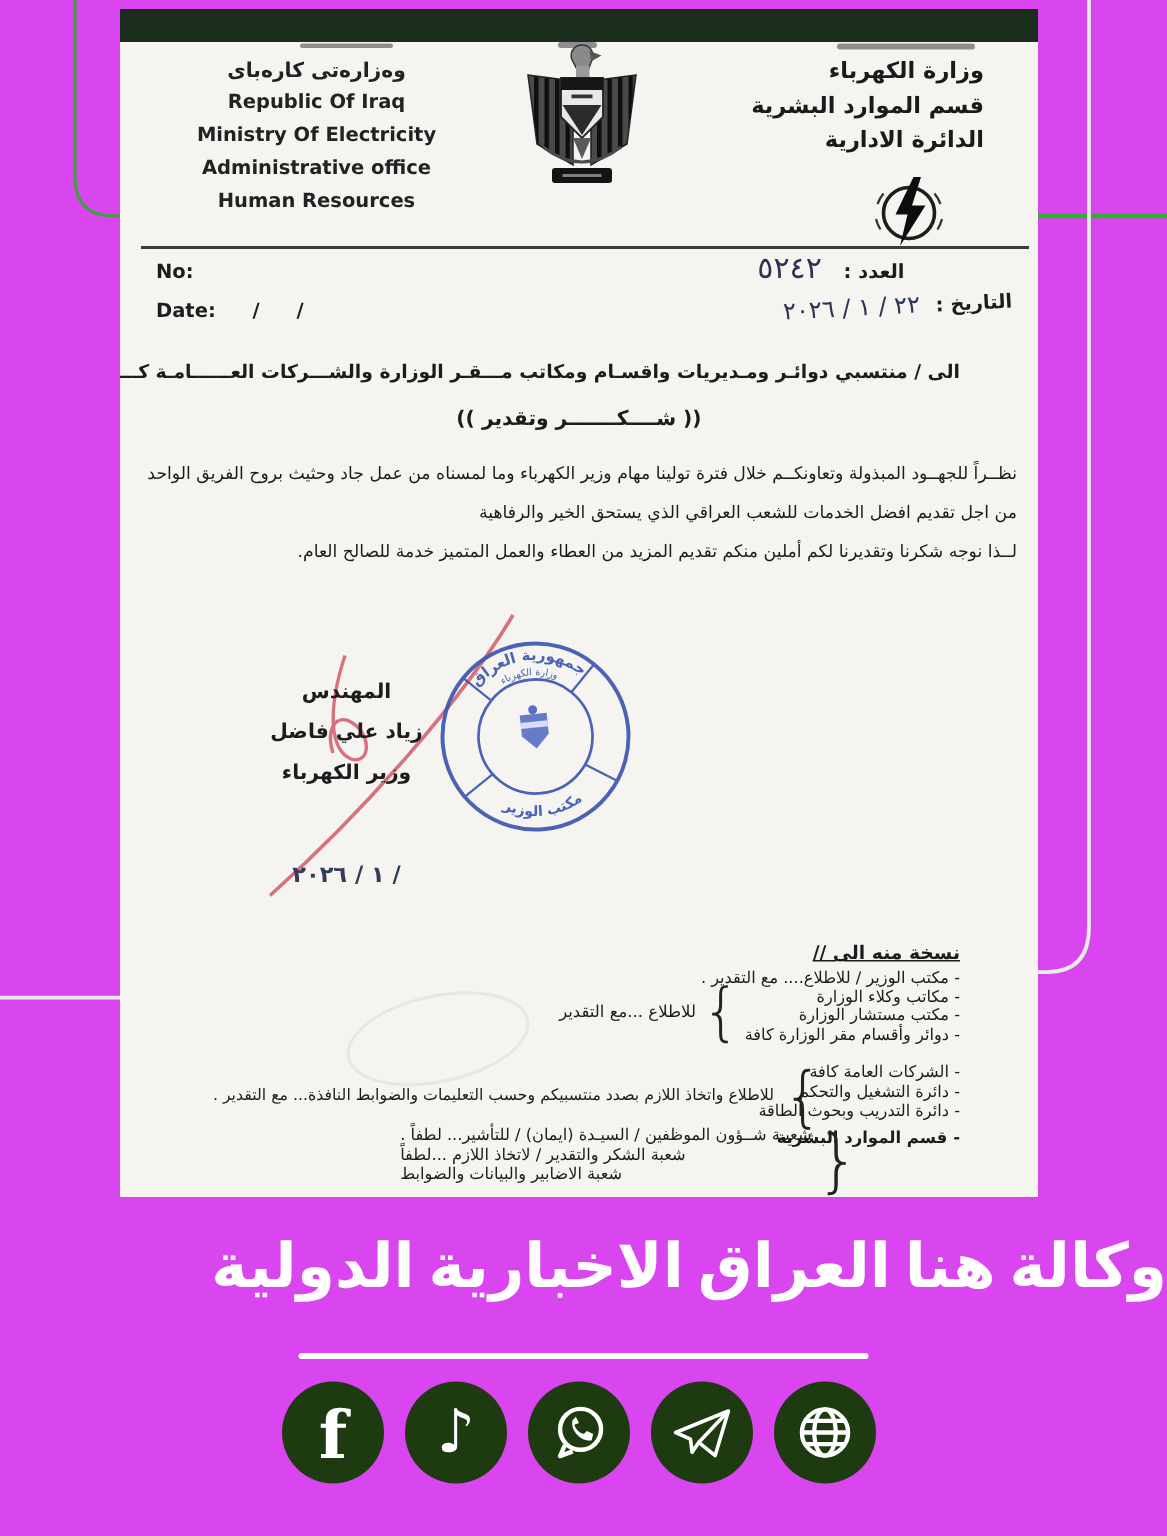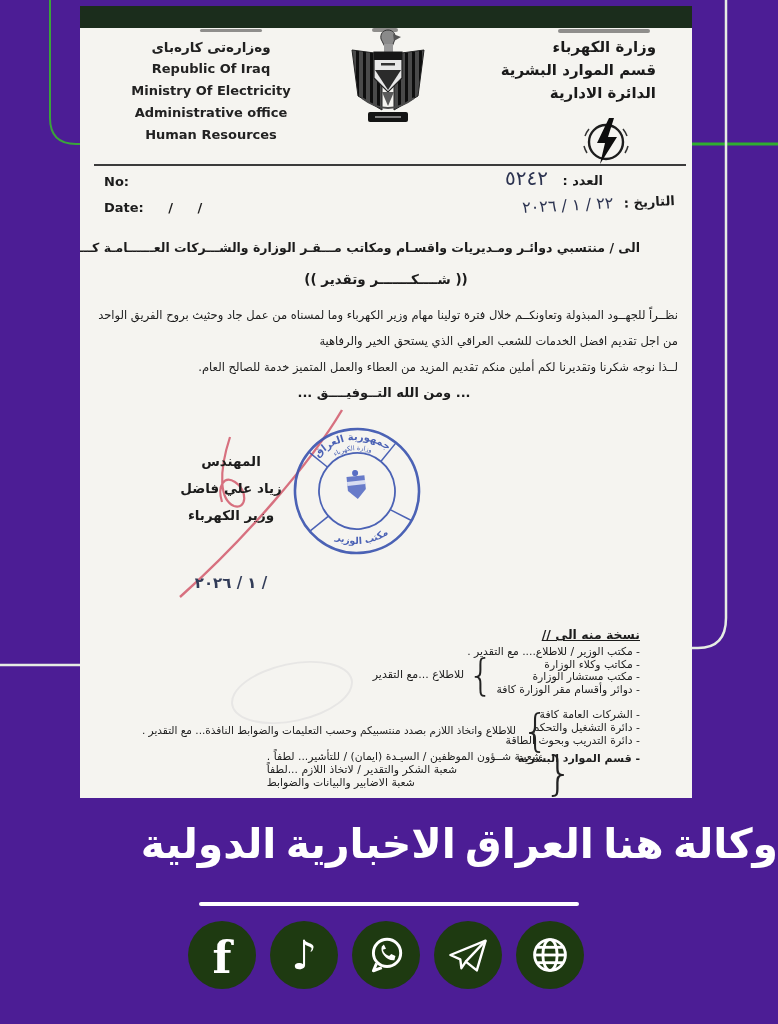--- a/index.html
+++ b/index.html
@@ -1,16 +1,16 @@
 <!DOCTYPE html>
 <html lang="ar"><head>
 <meta charset="utf-8">
 <style>
   html,body{margin:0;padding:0;background:#081c03;}
-  .page{position:relative;width:778px;height:1024px;background:#4c1d95;overflow:hidden;
+  .page{position:relative;width:778px;height:1024px;background:#d946ef;overflow:hidden;
         font-family:"DejaVu Sans",sans-serif;}
   .topband{position:absolute;left:80px;top:6px;width:612px;height:22px;background:#1b2d1c;}
   .deco{position:absolute;left:0;top:0;pointer-events:none;}
   .paper{position:absolute;left:80px;top:28px;width:612px;height:770px;background:#f5f4f0;
          overflow:hidden;color:#1c1c1c;}
   .cut-mark{position:absolute;background:#3a3a3a;opacity:.55;border-radius:2px;}
 
   
   .lh-left{position:absolute;left:18px;top:8px;width:226px;text-align:center;
            font-weight:bold;font-size:13px;line-height:22px;color:#222;}
@@ -162,21 +162,20 @@
       <span class="hand">٢٢ / ١ / ٢٠٢٦</span>
     </div>
 
     <div class="to-line">الى / منتسبي دوائـر ومـديريات واقسـام ومكاتب مـــقـر الوزارة والشـــركات العــــــامـة كــــافـة</div>
     <div class="subject">(( شــــكـــــــر وتقدير ))</div>
 
     <div class="body-text">
       <div class="bline">نظــراً للجهــود المبذولة وتعاونكــم خلال فترة تولينا مهام وزير الكهرباء وما لمسناه من عمل جاد وحثيث بروح الفريق الواحد</div>
       <div class="bline">من اجل تقديم افضل الخدمات للشعب العراقي الذي يستحق الخير والرفاهية</div>
       <div class="bline">لــذا نوجه شكرنا وتقديرنا لكم أملين منكم تقديم المزيد من العطاء والعمل المتميز خدمة للصالح العام.</div>
-      <div class="closing">... ومن الله التــوفيــــق ...</div>
     </div>
 
     <svg class="sigstrokes" width="180" height="205" viewBox="0 0 180 205">
       <path d="M170 8 C138 62 72 138 8 195" stroke="#d4capacity" fill="none"></path>
       <path d="M170 8 C138 62 72 138 8 195" stroke="#d46272" stroke-width="2.4" fill="none" opacity=".9"></path>
       <path d="M58 35 C46 72 48 98 62 104 C75 108 76 88 63 80 C52 73 45 84 50 100" stroke="#d46272" stroke-width="2.2" fill="none" opacity=".9"></path>
     </svg>
 
     <svg class="stamp" width="134" height="134" viewBox="0 0 134 134">
       <defs>

